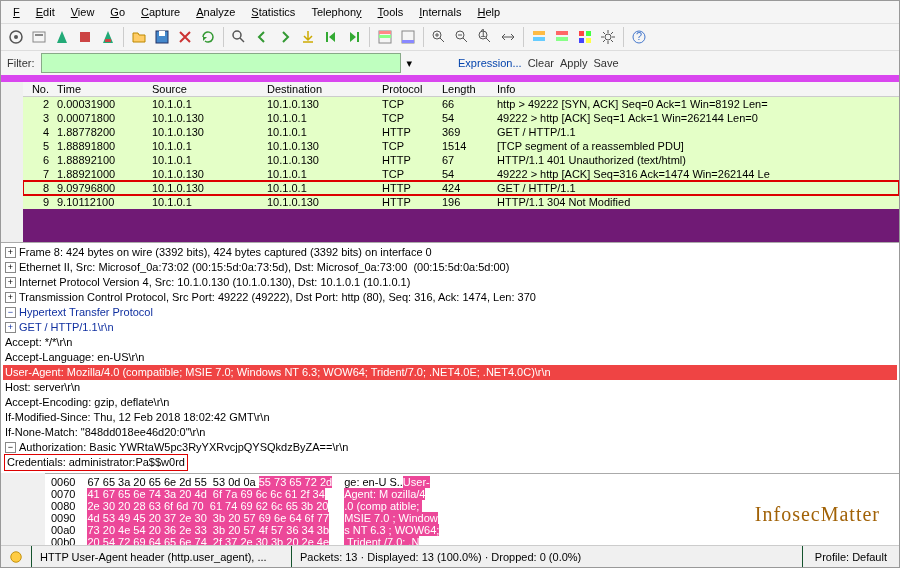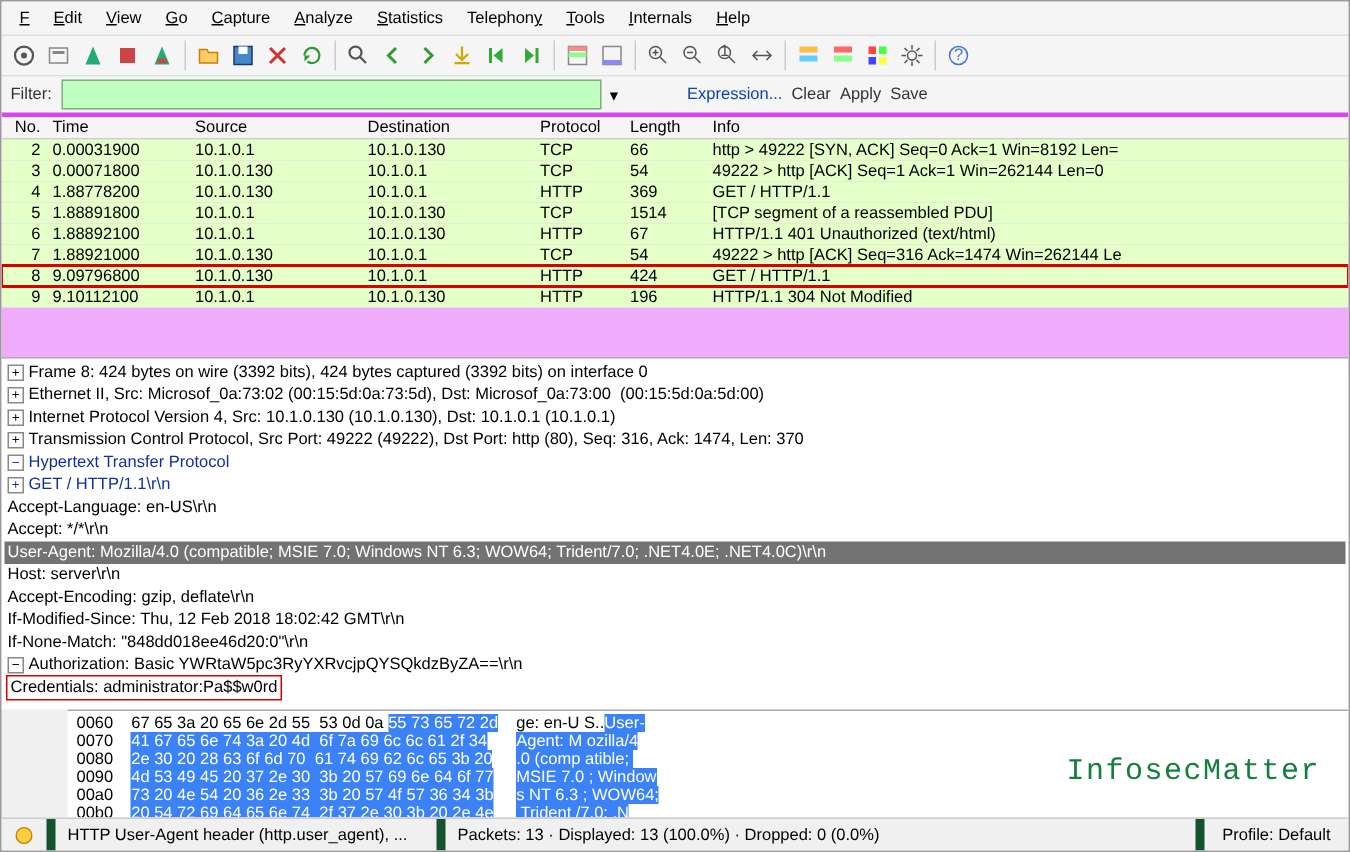--- a/index.html
+++ b/index.html
@@ -4,44 +4,44 @@
 <style>
 * { margin:0; padding:0; box-sizing:border-box; font-family:"Segoe UI",Tahoma,sans-serif; font-size:11px; }
 body { background:#f0f0f0; width:900px; height:568px; overflow:hidden; display:flex; flex-direction:column; border:1px solid #999; }
 .menubar { background:#f5f5f5; display:flex; padding:2px 4px; border-bottom:1px solid #ddd; }
 .menubar span { padding:3px 8px; cursor:default; }
 .menubar span u { text-decoration:underline; }
 .toolbar { background:#f5f5f5; display:flex; align-items:center; padding:2px 4px; gap:1px; border-bottom:1px solid #ddd; }
 .tbtn { width:22px; height:22px; display:flex; align-items:center; justify-content:center; border:1px solid transparent; border-radius:2px; }
 .tbtn svg { width:16px; height:16px; }
 .tsep { width:1px; height:20px; background:#ccc; margin:0 3px; }
-.filterbar { background:#f5f5f5; display:flex; align-items:center; padding:2px 6px; gap:6px; border-bottom:3px solid #d946ef; }
+.filterbar { background:#f5f5f5; display:flex; align-items:center; padding:2px 6px; gap:6px; border-bottom:7px solid #d946ef; }
 .filterbar label { color:#333; }
 .filterinput { flex:0 0 360px; height:20px; background:#bfffbf; border:1px solid #8a8; padding:0 4px; }
 .filterbar .link { color:#0645ad; cursor:pointer;margin-left:40px; }
 .filterbar .txt { color:#333; }
-.packetlist { flex:0 0 160px; background:#f0abfc; overflow:hidden; font-family:"Courier New",monospace; font-size:11px; }
+.packetlist { flex:0 0 160px; background:#701a75; overflow:hidden; font-family:"Courier New",monospace; font-size:11px;margin-left:22px; }
 .plhead { display:flex; background:#f5f5f5; border-bottom:1px solid #ccc; }
 .plhead span, .plrow span { padding:1px 4px; white-space:nowrap; overflow:hidden; }
 .col-no{width:30px;text-align:right;} .col-time{width:95px;} .col-src{width:115px;} .col-dst{width:115px;} .col-proto{width:60px;} .col-len{width:55px;text-align:left;} .col-info{flex:1;}
 .plrow { display:flex; background:#e4ffc7; }
 .plrow.sel { outline:2px solid #d00; outline-offset:-1px; background:#e4ffc7; }
 .details { flex:1; background:#fff; overflow-y:auto; font-family:"Courier New",monospace; font-size:11px; padding:2px; border-top:1px solid #aaa; }
 .drow { white-space:pre; padding:0 2px; line-height:15px; display:flex; align-items:center; }
 .exp { display:inline-block; width:11px; height:11px; border:1px solid #888; text-align:center; line-height:9px; font-size:9px; margin-right:3px; background:#fff; }
-.drow.sel { background:#737373; color:#fff; }
+.drow.sel { background:#ef4444; color:#fff; }
 .drow.hilite { color:#1030a0; }
 .credbox { display:inline-block; outline:1.5px solid #d00; padding:0 2px; }
 .hexpane { flex:0 0 72px; background:#fff; border-top:1px solid #aaa; font-family:"Courier New",monospace; font-size:10px; overflow:hidden; display:flex;margin-left:44px; }
 .hexcol { padding:2px 6px; white-space:pre; }
-.hexblue { background:#3b82f6; color:#fff; }
+.hexblue { background:#ec4899; color:#fff; }
 .statusbar { height:22px; background:#f0f0f0; border-top:1px solid #ccc; display:flex; align-items:center; font-size:11px; }
-.statusbar .cell { padding:0 8px; border-right:6px solid #14532d; height:100%; display:flex; align-items:center; }
+.statusbar .cell { padding:0 8px; border-right:1px solid #14532d; height:100%; display:flex; align-items:center; }
 .statusbar .profile { margin-left:auto; padding:0 12px; }
-.watermark { position:absolute; right:20px; bottom:42px; font-size:20px; color:#15803d; font-family:Liberation Mono, monospace; letter-spacing:1px; pointer-events:none; }
+.watermark { position:absolute; right:20px; bottom:42px; font-size:20px; color:#a16207; font-family:Liberation Serif, serif; letter-spacing:1px; pointer-events:none; }
 </style>
 </head>
 <body>
 
 <div class="menubar">
   <span><u>F</u><t></t></span>
   <span><u>E</u>dit</span>
   <span><u>V</u>iew</span>
   <span><u>G</u>o</span>
   <span><u>C</u>apture</span>
@@ -309,22 +309,22 @@
     </div>
 </div>
 
 <div class="details">
   <div class="drow"><span class="exp">+</span><span>Frame 8: 424 bytes on wire (3392 bits), 424 bytes captured (3392 bits) on interface 0</span></div>
   <div class="drow"><span class="exp">+</span><span>Ethernet II, Src: Microsof_0a:73:02 (00:15:5d:0a:73:5d), Dst: Microsof_0a:73:00  (00:15:5d:0a:5d:00)</span></div>
   <div class="drow"><span class="exp">+</span><span>Internet Protocol Version 4, Src: 10.1.0.130 (10.1.0.130), Dst: 10.1.0.1 (10.1.0.1)</span></div>
   <div class="drow"><span class="exp">+</span><span>Transmission Control Protocol, Src Port: 49222 (49222), Dst Port: http (80), Seq: 316, Ack: 1474, Len: 370</span></div>
   <div class="drow hilite"><span class="exp">−</span><span>Hypertext Transfer Protocol</span></div>
   <div class="drow hilite">  <span class="exp">+</span><span>GET / HTTP/1.1\r\n</span></div>
+  <div class="drow">    <span>Accept: */*\r\n</span></div>
   <div class="drow">    <span>Accept-Language: en-US\r\n</span></div>
-  <div class="drow">    <span>Accept: */*\r\n</span></div>
   <div class="drow sel">    <span>User-Agent: Mozilla/4.0 (compatible; MSIE 7.0; Windows NT 6.3; WOW64; Trident/7.0; .NET4.0E; .NET4.0C)\r\n</span></div>
   <div class="drow">    <span>Host: server\r\n</span></div>
   <div class="drow">    <span>Accept-Encoding: gzip, deflate\r\n</span></div>
   <div class="drow">    <span>If-Modified-Since: Thu, 12 Feb 2018 18:02:42 GMT\r\n</span></div>
   <div class="drow">    <span>If-None-Match: "848dd018ee46d20:0"\r\n</span></div>
   <div class="drow">  <span class="exp">−</span><span>Authorization: Basic YWRtaW5pc3RyYXRvcjpQYSQkdzByZA==\r\n</span></div>
   <div class="drow">      <span class="credbox">Credentials: administrator:Pa$$w0rd</span></div>
 
 </div>
 

